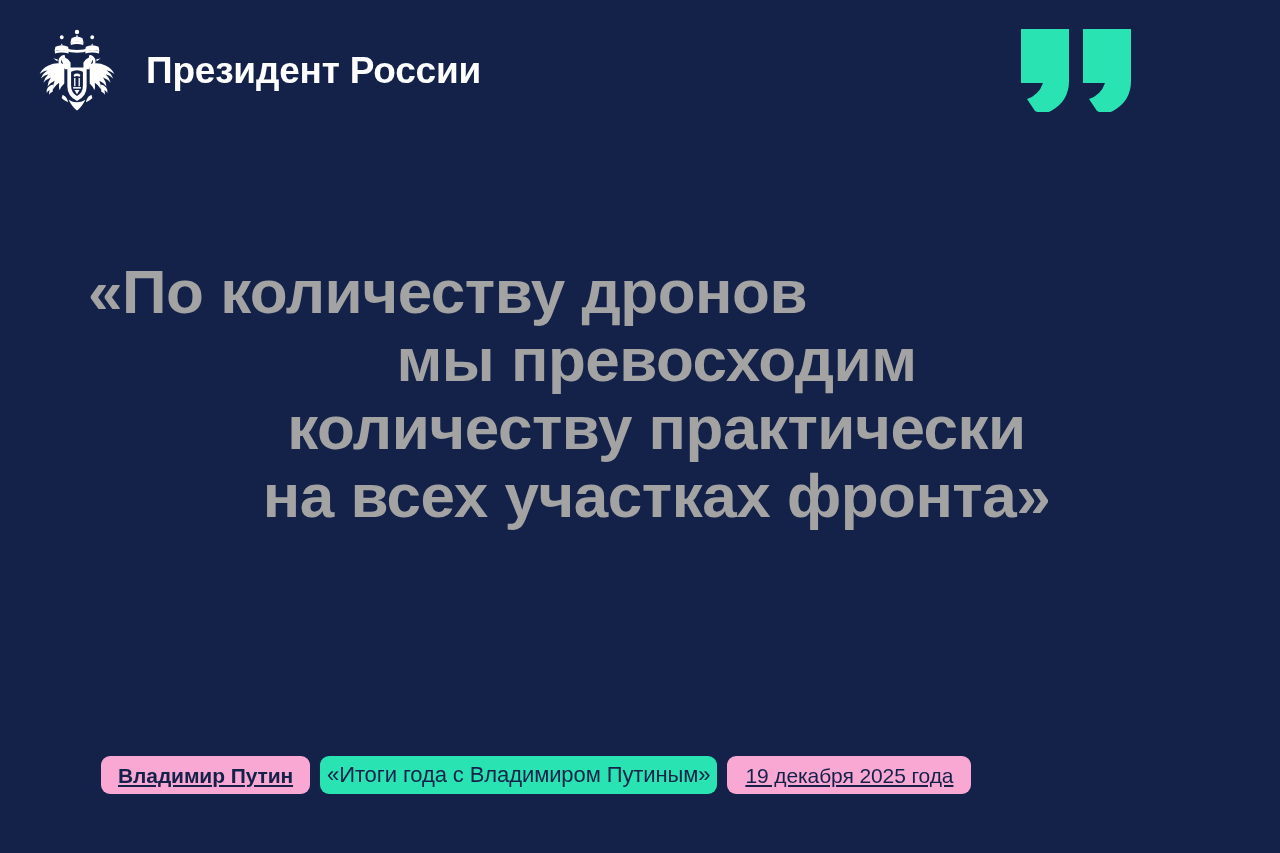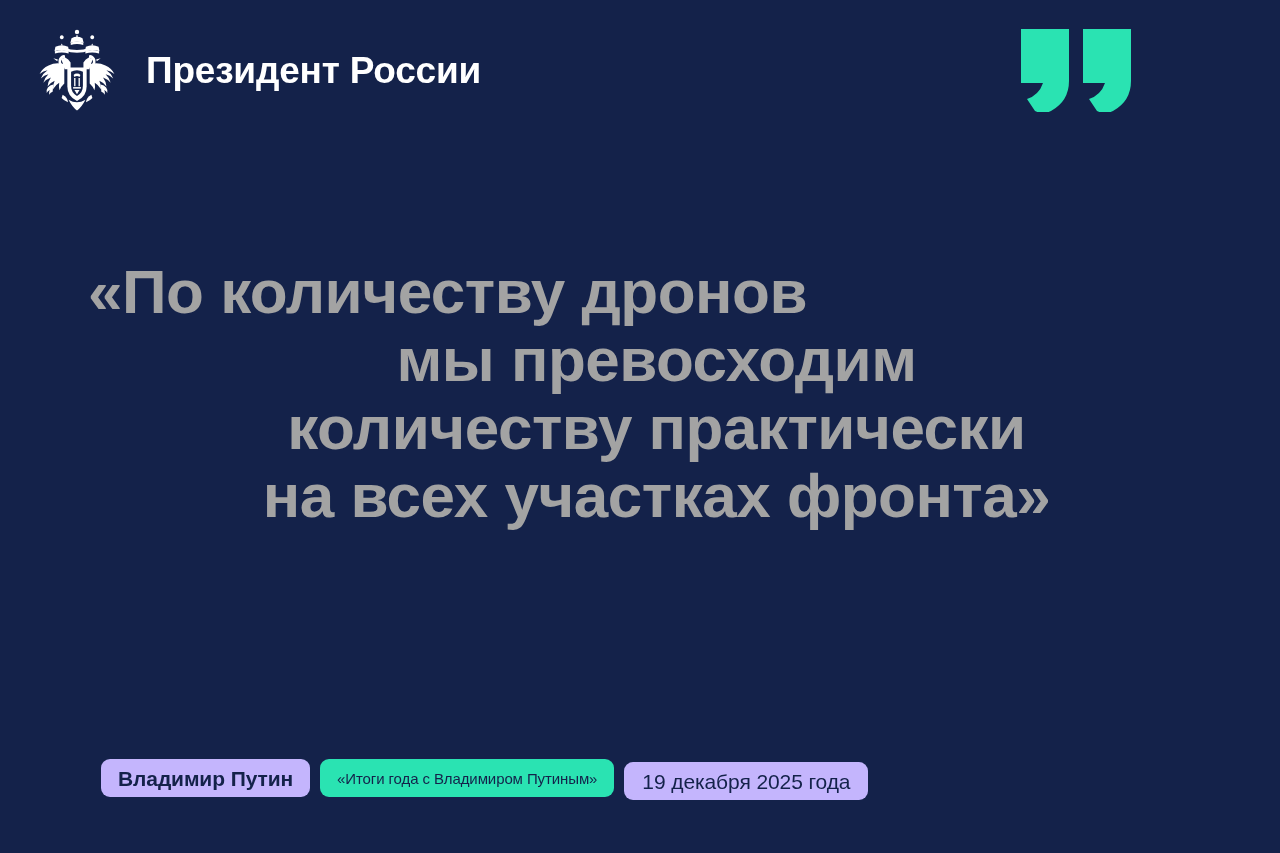--- a/index.html
+++ b/index.html
@@ -113,49 +113,49 @@
     border-radius:9px;
     display:flex;
     align-items:center;
     justify-content:center;
     padding:0 16px;
     white-space:nowrap;
     line-height:1;
   }
 
   .pill-white {
-    background:#c4b5fd;
+    background:#f9a8d4;
     color:#14224a;
+    text-decoration:underline;
   }
 
   .pill-teal {
     background:#2ae3b2;
     color:#14224a;
   }
 
   .pill-speaker {
     font-size:21px;
     font-weight:bold;
     letter-spacing:-0.1px;
     padding:0 17px;
   }
 
   .pill-program {
-    font-size:15px;
+    font-size:22px;
     font-weight:normal;
     letter-spacing:-0.1px;
-    padding:0 17px;
+    padding:0 7px;
   }
 
   .pill-date {
     font-size:21px;
     font-weight:normal;
     letter-spacing:-0.1px;
     padding:0 18px;
-    margin-top:6px;
   }
 </style>
 </head>
 <body>
 
 <div class="card">
 
   <div class="header">
 
     <div class="brand">

